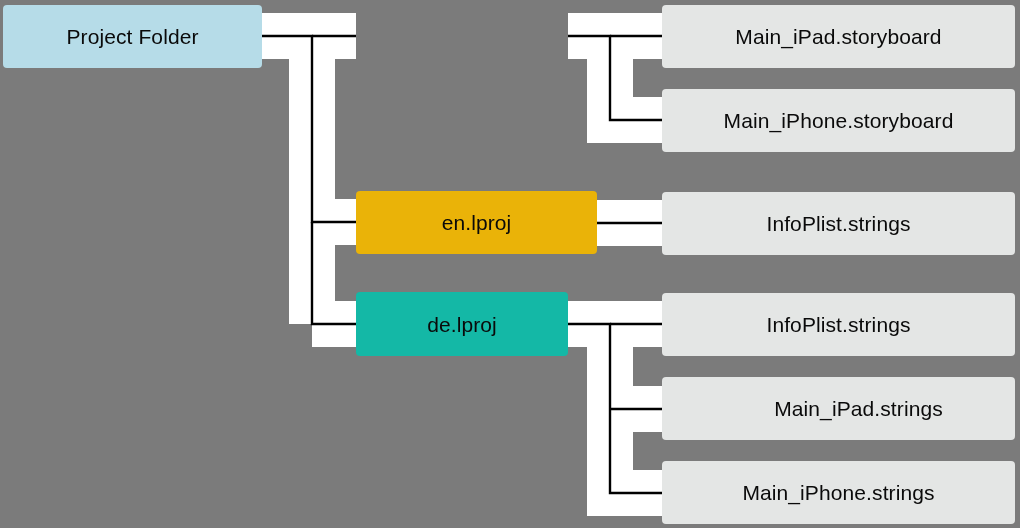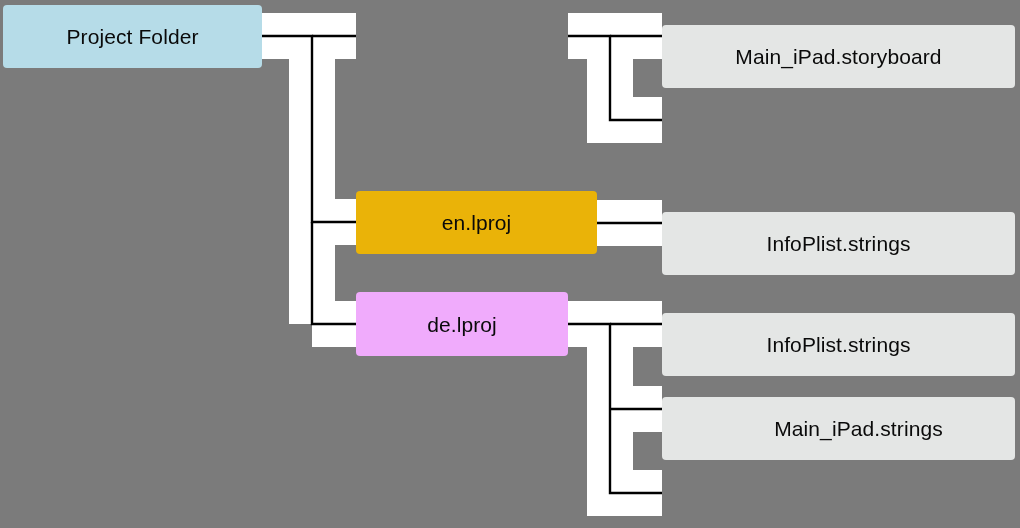--- a/index.html
+++ b/index.html
@@ -20,21 +20,21 @@
     align-items:center;
     justify-content:center;
     font-size:21px;
     color:#0a0a0a;
     letter-spacing:0.1px;
     line-height:1;
     z-index:5;
   }
   .node-root   { background:#b6dce8; }
   .node-lproj  { background:#fad7ae; }
-  .node-file   { background:#e4e6e5;margin-top:20px; }
+  .node-file   { background:#e4e6e5; }
 </style>
 </head>
 <body style="background: rgb(123, 123, 123);">
 
 <div id="canvas">
 
   <svg class="edges" viewBox="0 0 1020 528" width="1020" height="528" xmlns="http://www.w3.org/2000/svg">
 
     <g fill="none" stroke="#ffffff" stroke-width="46" stroke-linecap="butt" stroke-linejoin="miter">
 
@@ -68,29 +68,35 @@
       <path d="M610,409 L662,409"></path>
     </g>
   </svg>
 
   <div class="node node-root" style="left: 3px; top: 5px; width: 259px; height: 63px; background: rgb(182, 220, 232);">
       <span>Project Folder</span>
     </div>
   <div class="node node-lproj" style="left: 356px; top: 191px; width: 241px; height: 63px; background: #eab308;">
       <span>en.lproj</span>
     </div>
-  <div class="node node-lproj" style="left: 356px; top: 292px; width: 212px; height: 64px; background: #f0abfc; justify-content: center;">
+  <div class="node node-lproj" style="left: 356px; top: 292px; width: 212px; height: 64px; background: #14b8a6; justify-content: center;">
       <span>de.lproj</span>
     </div>
   <div class="node node-file" style="left: 662px; top: 5px; width: 353px; height: 63px; background: rgb(228, 230, 229);">
       <span>Main_iPad.storyboard</span>
+    </div>
+  <div class="node node-file" style="left: 662px; top: 89px; width: 353px; height: 63px; background: rgb(228, 230, 229);">
+      <span>Main_iPhone.storyboard</span>
     </div>
   <div class="node node-file" style="left: 662px; top: 192px; width: 353px; height: 63px; background: rgb(228, 230, 229);">
       <span>InfoPlist.strings</span>
     </div>
   <div class="node node-file" style="left: 662px; top: 293px; width: 353px; height: 63px; background: rgb(228, 230, 229);">
       <span>InfoPlist.strings</span>
     </div>
   <div class="node node-file" style="left: 662px; top: 377px; width: 353px; height: 63px; background: rgb(228, 230, 229); padding-left: 40px;">
       <span>Main_iPad.strings</span>
     </div>
+  <div class="node node-file" style="left: 662px; top: 461px; width: 353px; height: 63px; background: rgb(228, 230, 229);">
+      <span>Main_iPhone.strings</span>
+    </div>
 
 </div>
 
 </body></html>

